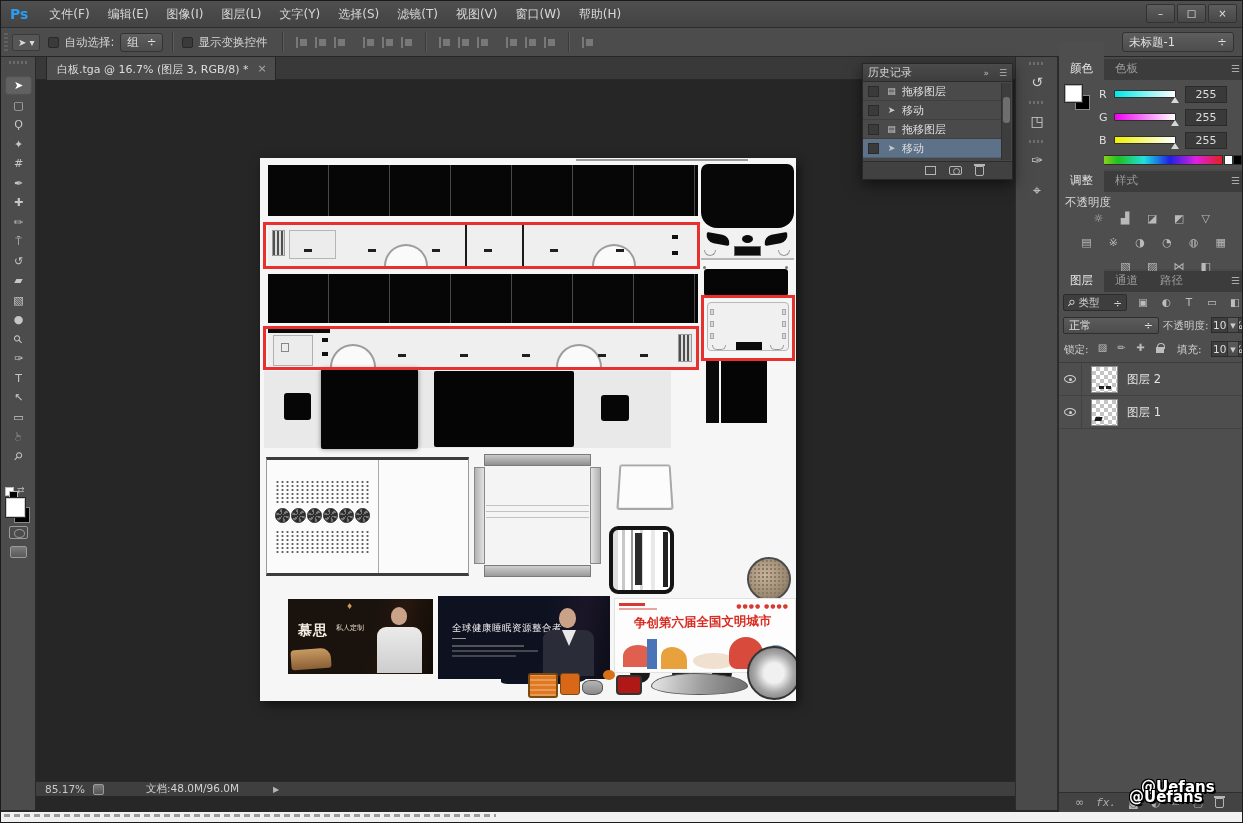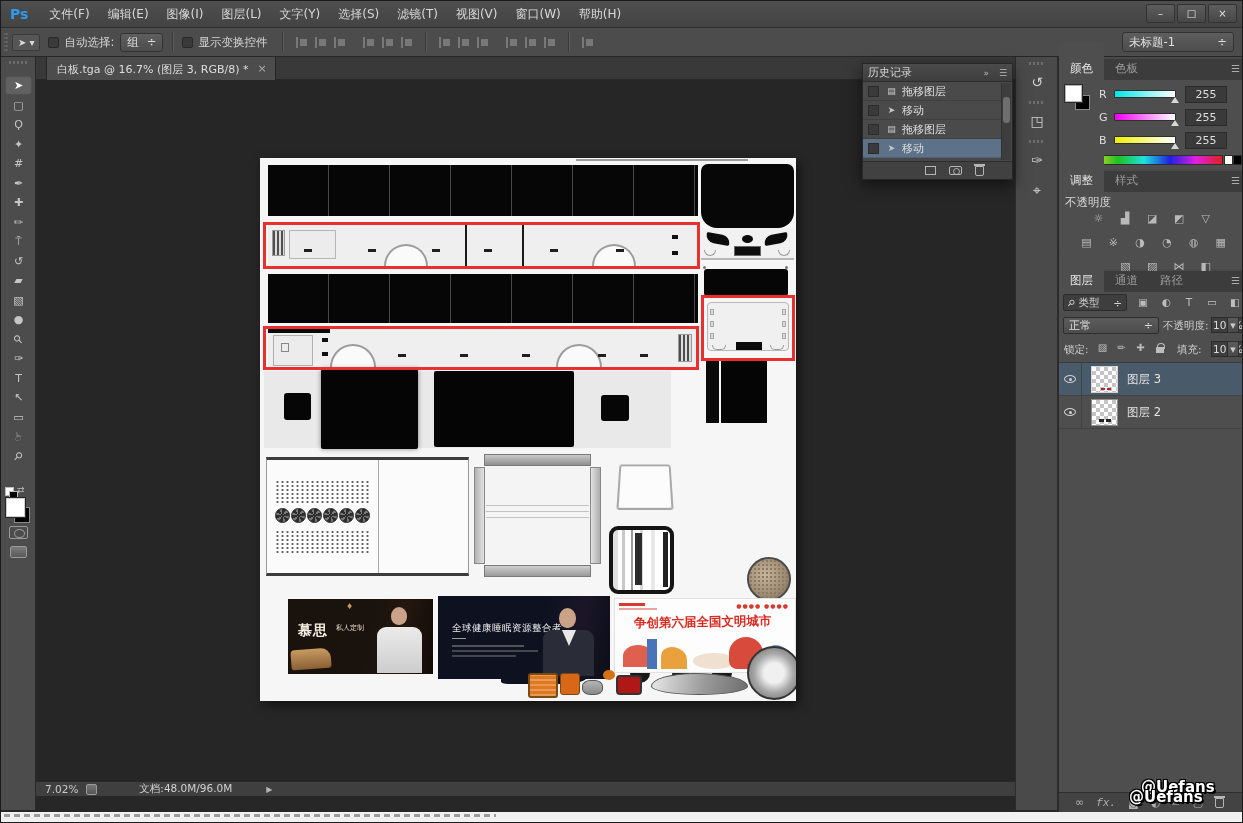--- a/index.html
+++ b/index.html
@@ -565,54 +565,53 @@
       <span class="smalllabel" style="left:5px;top:4px;">锁定:</span>
       <span class="lockic" style="left:36px;">▨</span>
       <span class="lockic" style="left:55px;">✏</span>
       <span class="lockic" style="left:74px;">✚</span>
       <span class="lockic" style="left:93px;"><span class="padlock"></span></span>
       <span class="smalllabel" style="left:118px;top:4px;">填充:</span>
       <span class="valbox" style="left:152px;top:2px;">100%</span>
       <span class="varrow" style="left:168px;top:2px;">▼</span>
     </div>
 
-    <div class="lrow sel">
-      <span class="leye">
-          <span class="eye"></span>
-        </span>
-      <span class="lthumb" style="border-color:#d5d5d5;">
-        <span style="position:absolute;left:9px;bottom:2px;width:4px;height:2px;background:#c02020;"></span>
-        <span style="position:absolute;left:15px;bottom:2px;width:4px;height:2px;background:#c02020;"></span>
-      </span>
-      <span class="lname">图层 3</span>
-    </div>
     <div class="lrow">
       <span class="leye">
           <span class="eye"></span>
         </span>
       <span class="lthumb">
         <span style="position:absolute;left:7px;bottom:3px;width:5px;height:3px;background:#222;"></span>
         <span style="position:absolute;left:14px;bottom:3px;width:5px;height:3px;background:#222;"></span>
       </span>
       <span class="lname">图层 2</span>
     </div>
+    <div class="lrow">
+      <span class="leye">
+          <span class="eye"></span>
+        </span>
+      <span class="lthumb">
+        <span style="position:absolute;left:3px;bottom:4px;width:7px;height:4px;background:#1a1a1a;transform:skewX(-18deg);"></span>
+      </span>
+      <span class="lname">图层 1</span>
+    </div>
 
     <div class="lbot">
       <span>∞</span>
       <span style="font-style:italic;font-family:Liberation Mono, monospace;">fx.</span>
       <span>◙</span>
       <span>◐</span>
       <span>▱</span>
       <span>▢</span>
       <span class="ic-trash"></span>
     </div>
   </div>
 
   <div class="statusbar">
-    <span style="margin-left:9px;">7.02%</span>
+    <span style="margin-left:9px;">85.17%</span>
     <span class="doc-ic"></span>
     <span style="margin-left:42px;color:#d2d2d2;">文档:48.0M/96.0M</span>
     <span style="margin-left:34px;font-size:8px;color:#b5b5b5;">▶</span>
   </div>
   <div class="bottomstrip">
     <div class="dashes"></div>
   </div>
 
   <div class="wm">
     <span style="left:12px;top:1px;">@Uefans</span>

